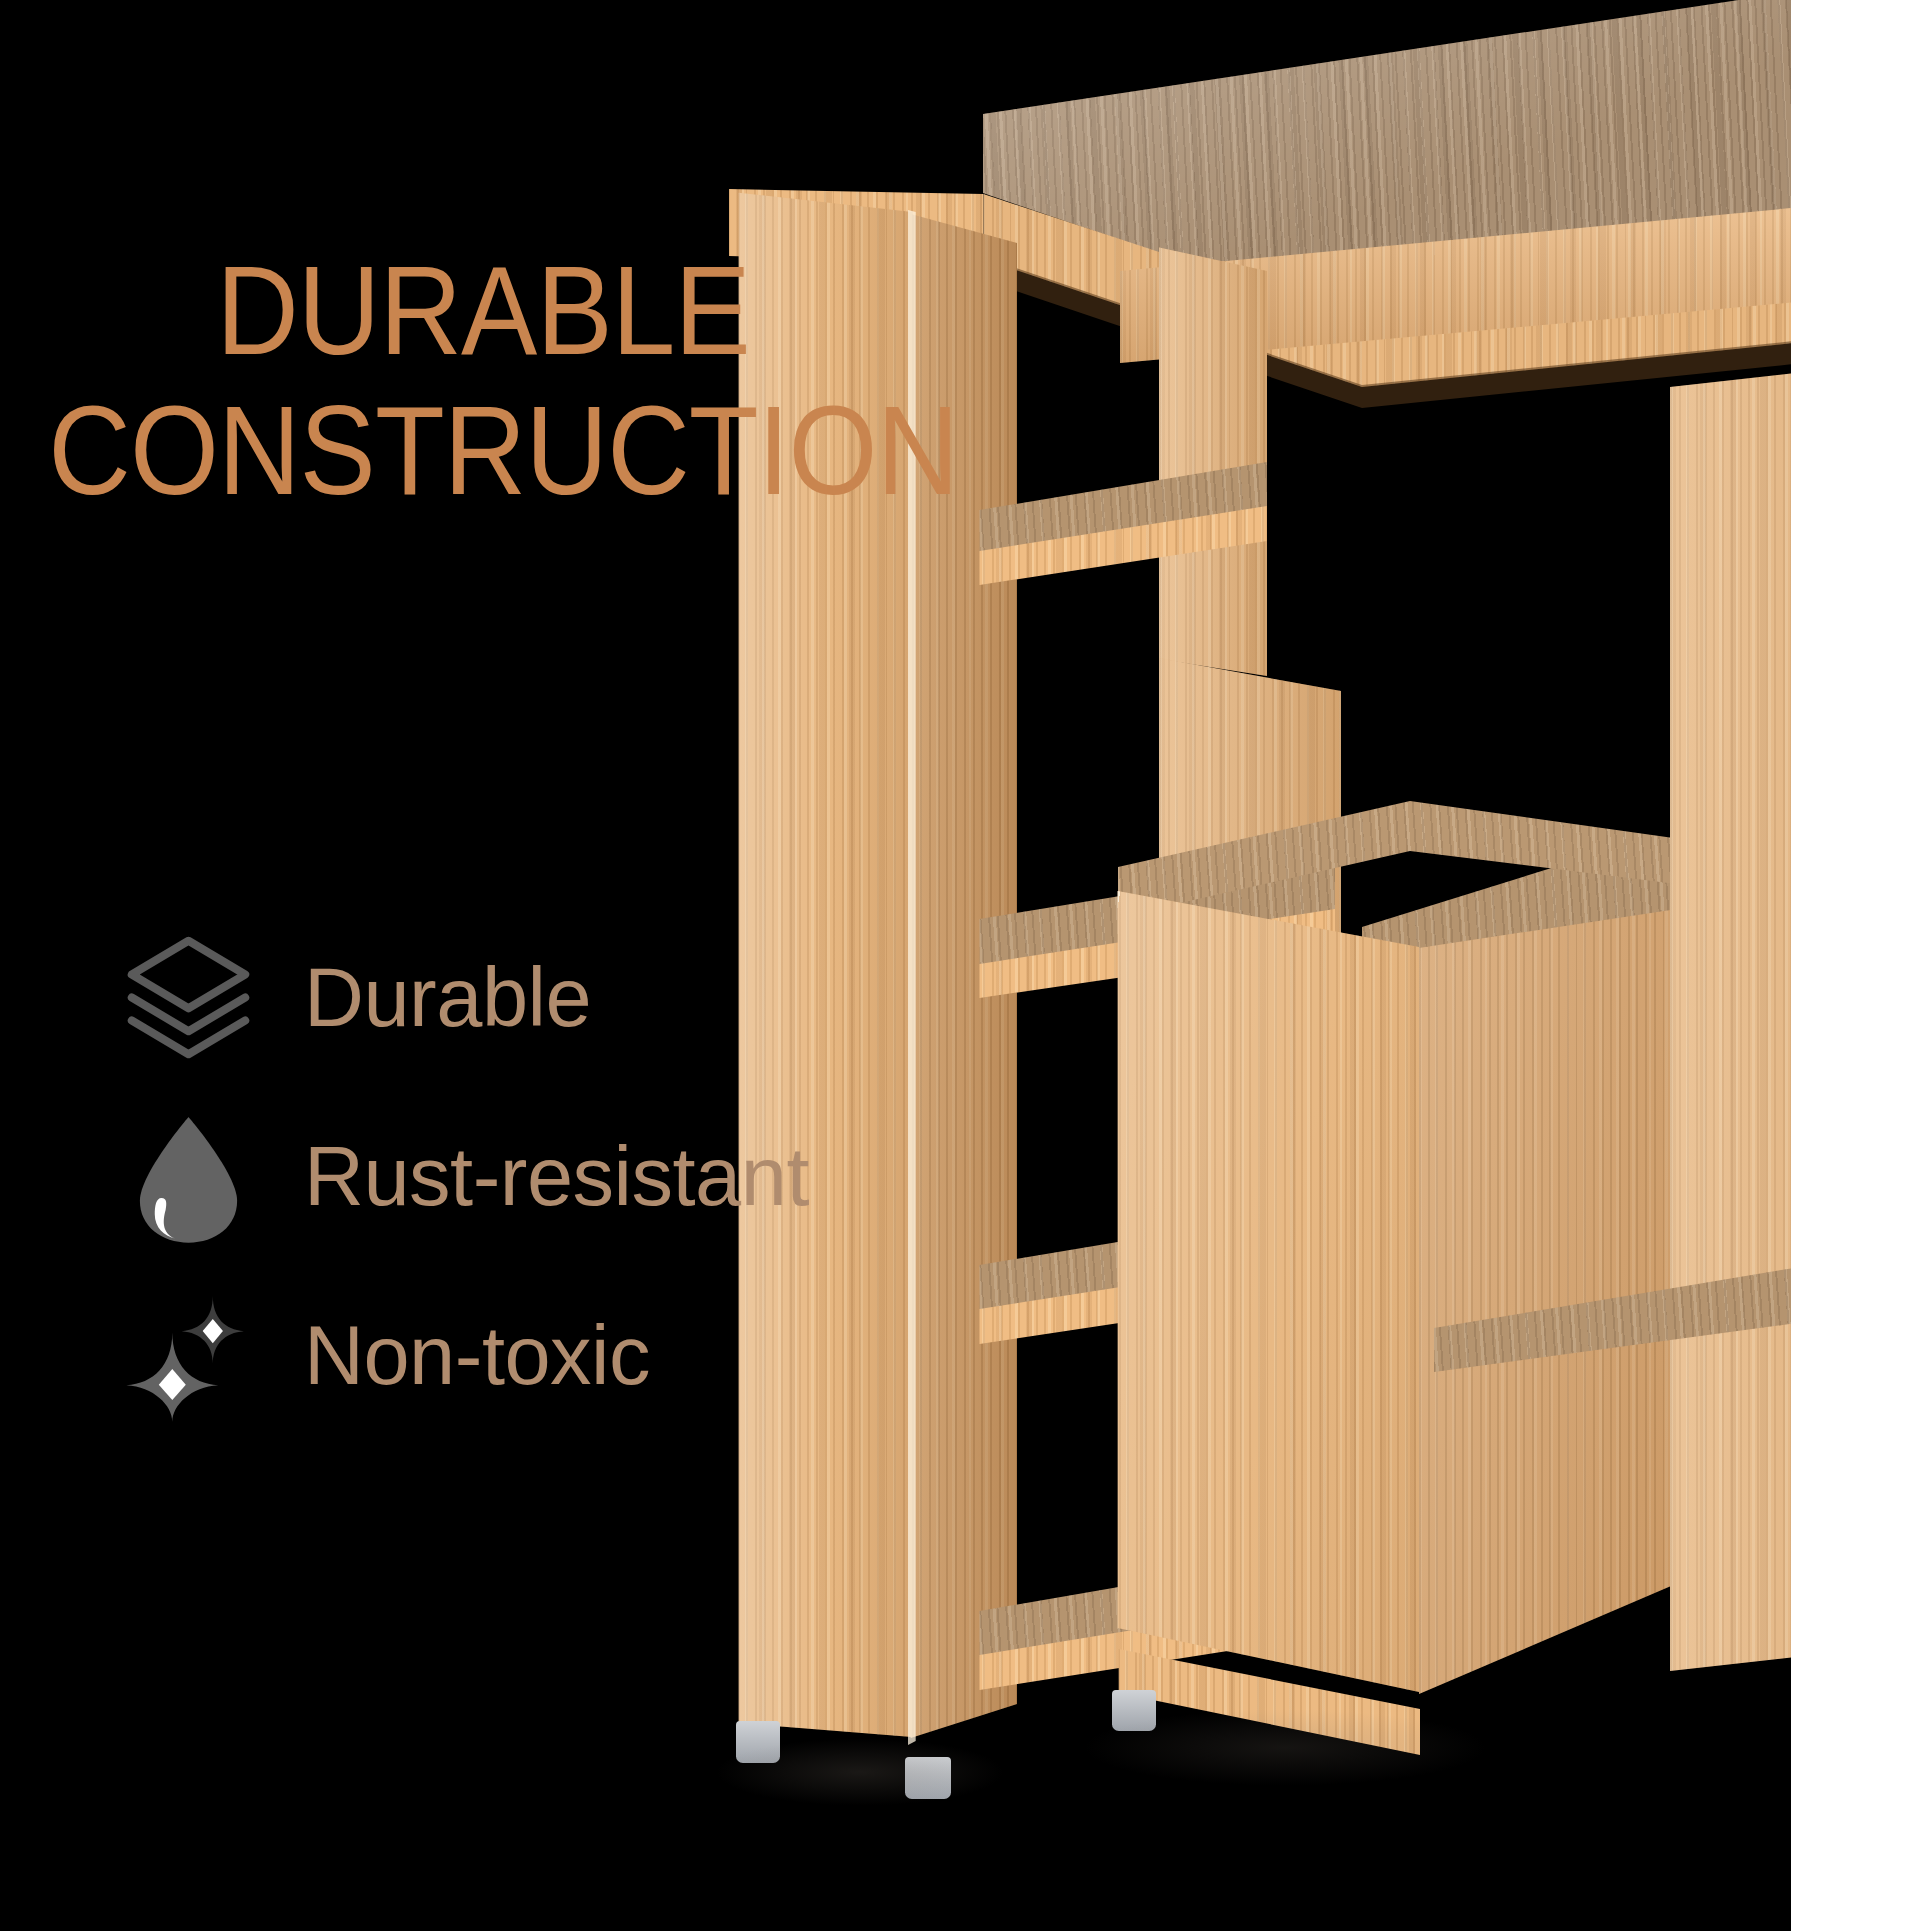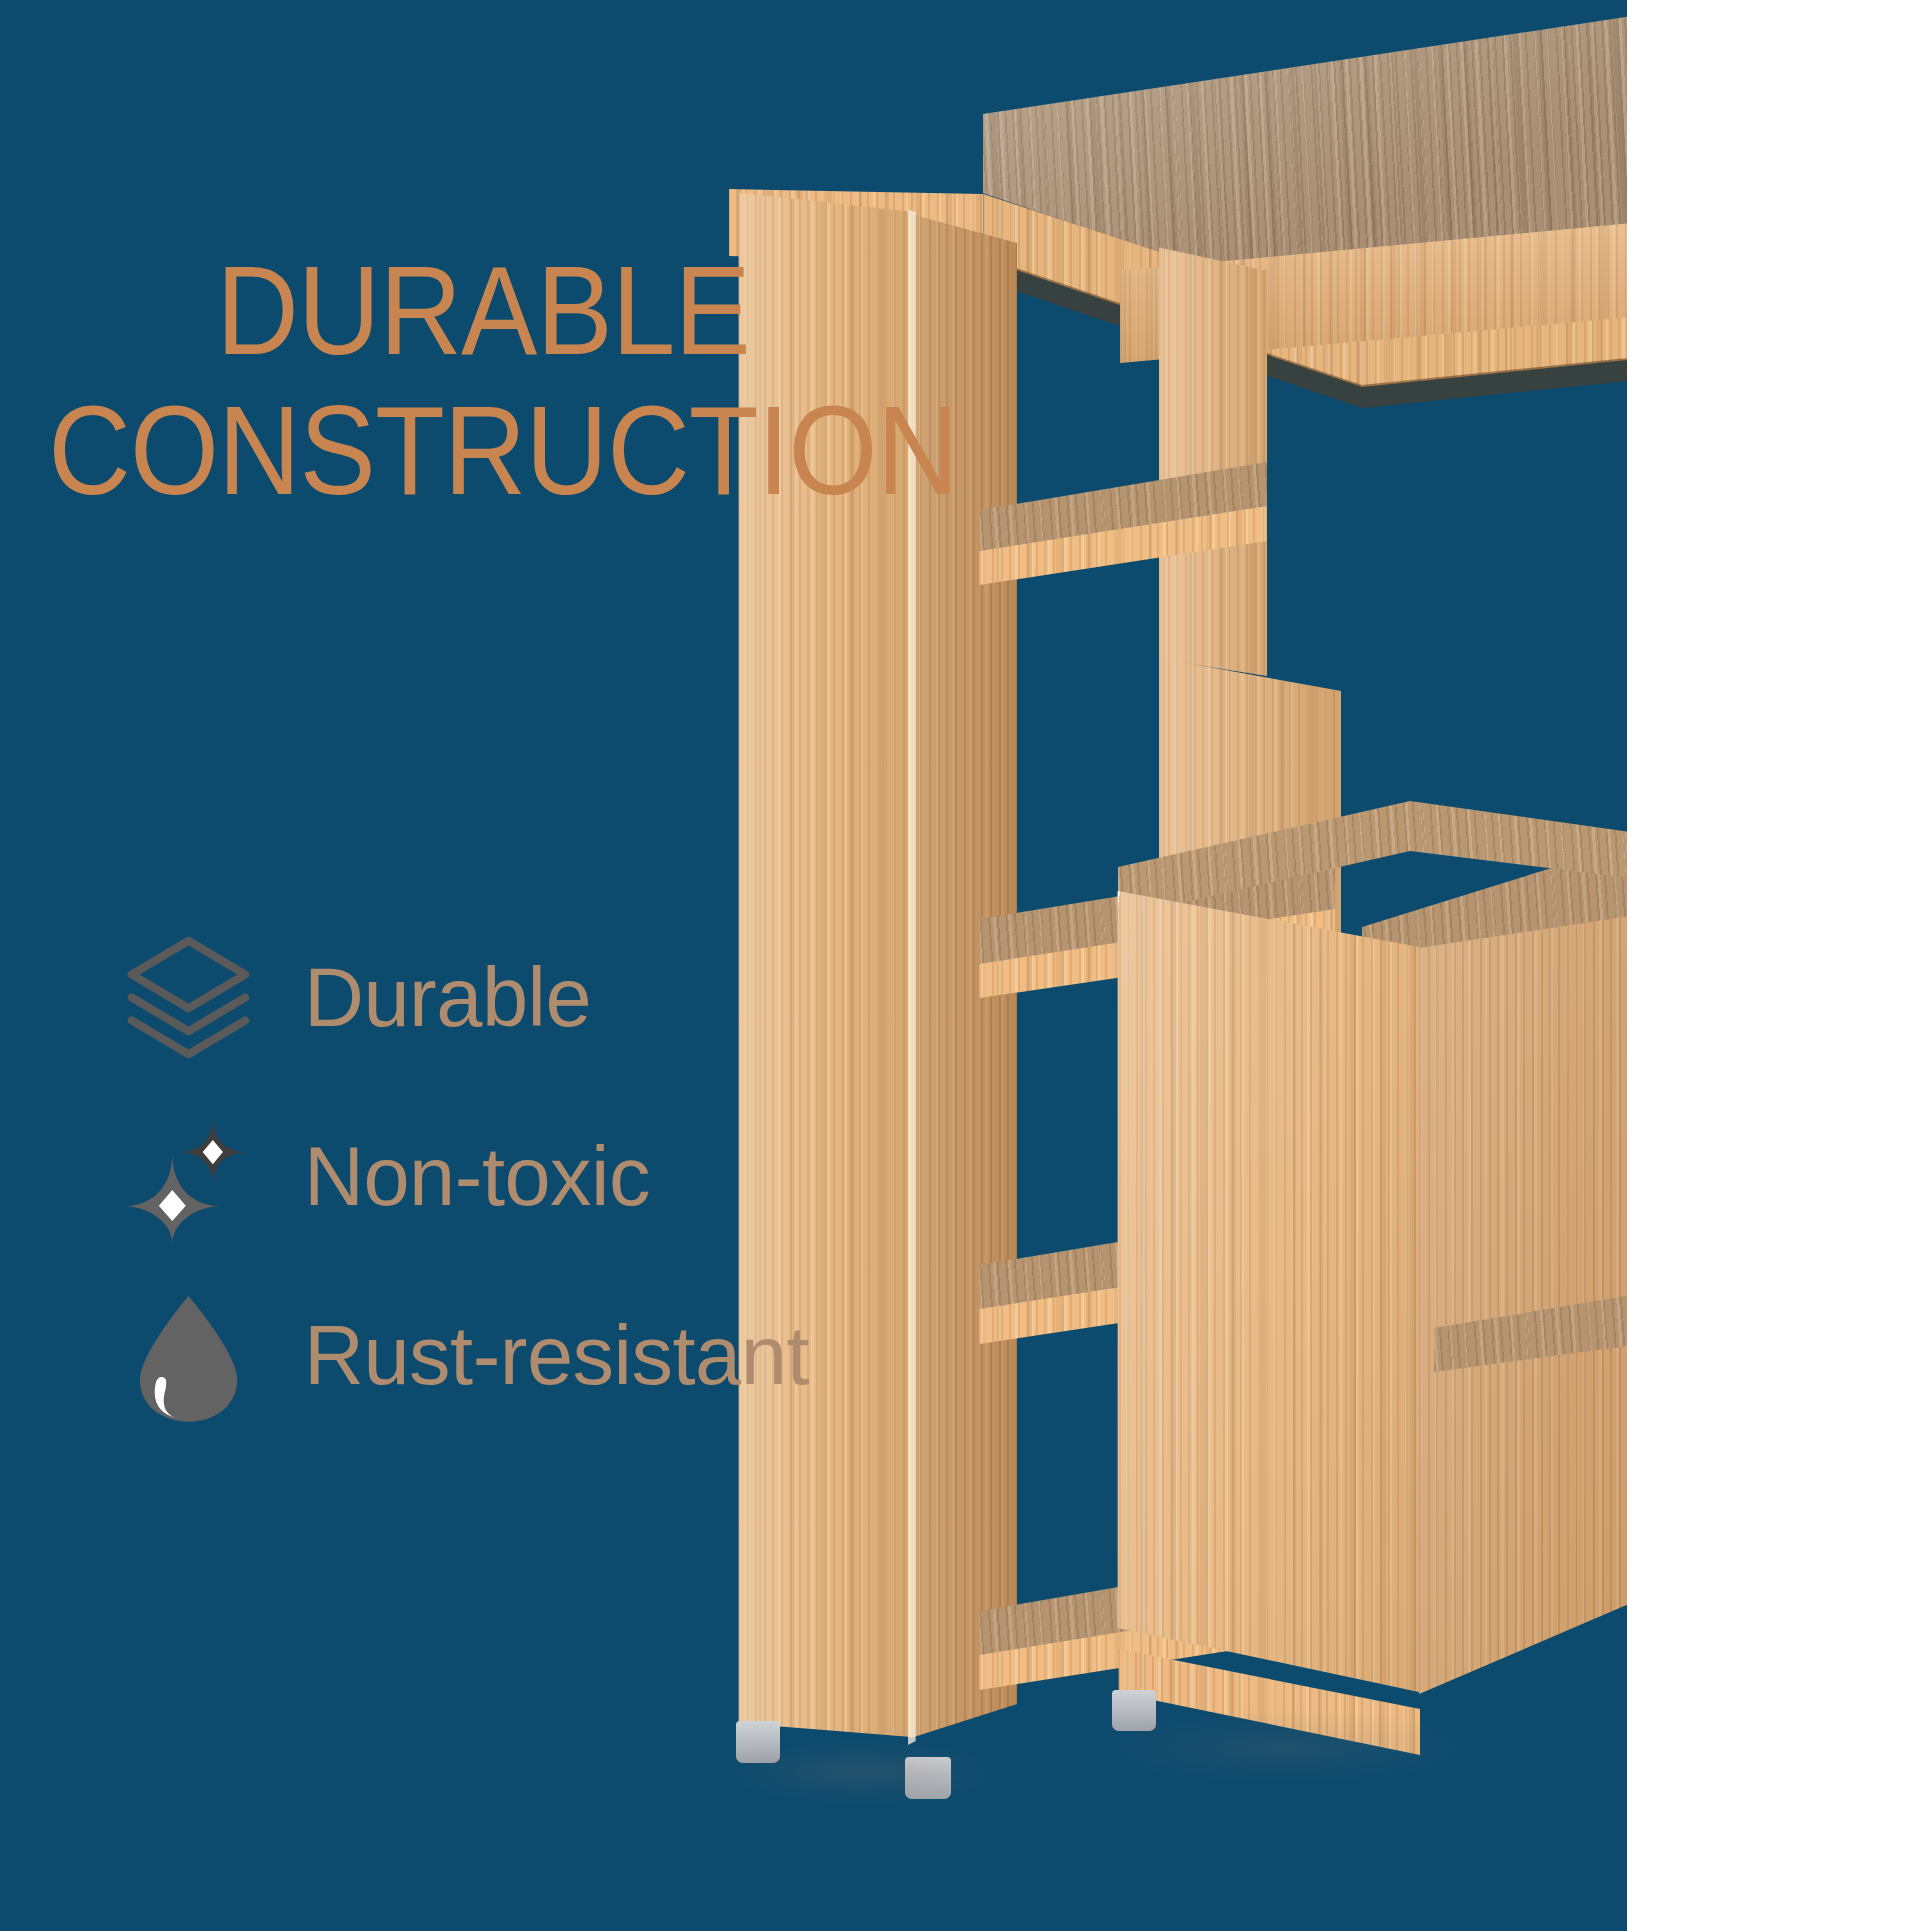--- a/index.html
+++ b/index.html
@@ -1,18 +1,18 @@
 <!DOCTYPE html>
 <html><head>
 <meta charset="utf-8">
 <style>
   html,body{margin:0;padding:0;background:#ffffff;}
   body{width:1931px;height:1931px;overflow:hidden;font-family:"Liberation Sans",sans-serif;}
 
-  #stage{position:relative;width:1627px;height:1931px;background:#0c4a6e;overflow:hidden;}
+  #stage{position:relative;width:1791px;height:1931px;background:#000000;overflow:hidden;}
 
   
   #headline{
     position:absolute;left:0px;top:241px;width:966px;
     text-align:center;
     font-family:"Liberation Sans",sans-serif;
     font-size:127px;line-height:1.10;letter-spacing:-1px;
     font-weight:400;
     color:#c9854f;
     white-space:nowrap;
@@ -225,35 +225,35 @@
           <polyline points="8,50 50,75 92,50"></polyline>
           <polyline points="8,67 50,92 92,67"></polyline>
         </svg>
       </span>
       <span class="feat-label">Durable</span>
     </div>
 
     <div class="feature-row">
       <span class="feat-icon">
         <svg width="135" height="135" viewBox="0 0 100 100">
+          <path d="M50 6 C50 6 86 48 86 68 C86 87 70 99 50 99 C30 99 14 87 14 68 C14 48 50 6 50 6 Z" fill="#636363"></path>
+          <path d="M30 66 C26 66 25 72 25 78 C25 88 32 94 40 96 C30 92 31 82 33 75 C34 70 34 66 30 66 Z" fill="#ffffff"></path>
+        </svg>
+      </span>
+      <span class="feat-label">Rust-resistant</span>
+    </div>
+
+    <div class="feature-row">
+      <span class="feat-icon">
+        <svg width="135" height="135" viewBox="0 0 100 100">
           <path d="M38 33 C38 57 24 71 4 72 C24 73 38 87 38 99 C38 87 52 73 72 72 C52 71 38 57 38 33 Z" fill="#636363"></path>
           <path d="M38 60 L48 71.6 L38 83 L28 71.6 Z" fill="#ffffff"></path>
           <path d="M68 6 C68 22 59 31 45 32 C59 33 68 42 68 56 C68 42 77 33 91 32 C77 31 68 22 68 6 Z" fill="#3d3d3d"></path>
           <path d="M68 23 L75.5 31.8 L68 41 L60.5 31.8 Z" fill="#ffffff"></path>
         </svg>
       </span>
       <span class="feat-label">Non-toxic</span>
     </div>
 
-    <div class="feature-row">
-      <span class="feat-icon">
-        <svg width="135" height="135" viewBox="0 0 100 100">
-          <path d="M50 6 C50 6 86 48 86 68 C86 87 70 99 50 99 C30 99 14 87 14 68 C14 48 50 6 50 6 Z" fill="#636363"></path>
-          <path d="M30 66 C26 66 25 72 25 78 C25 88 32 94 40 96 C30 92 31 82 33 75 C34 70 34 66 30 66 Z" fill="#ffffff"></path>
-        </svg>
-      </span>
-      <span class="feat-label">Rust-resistant</span>
-    </div>
-
   </div>
 
 </div>
 
 
 </body></html>

